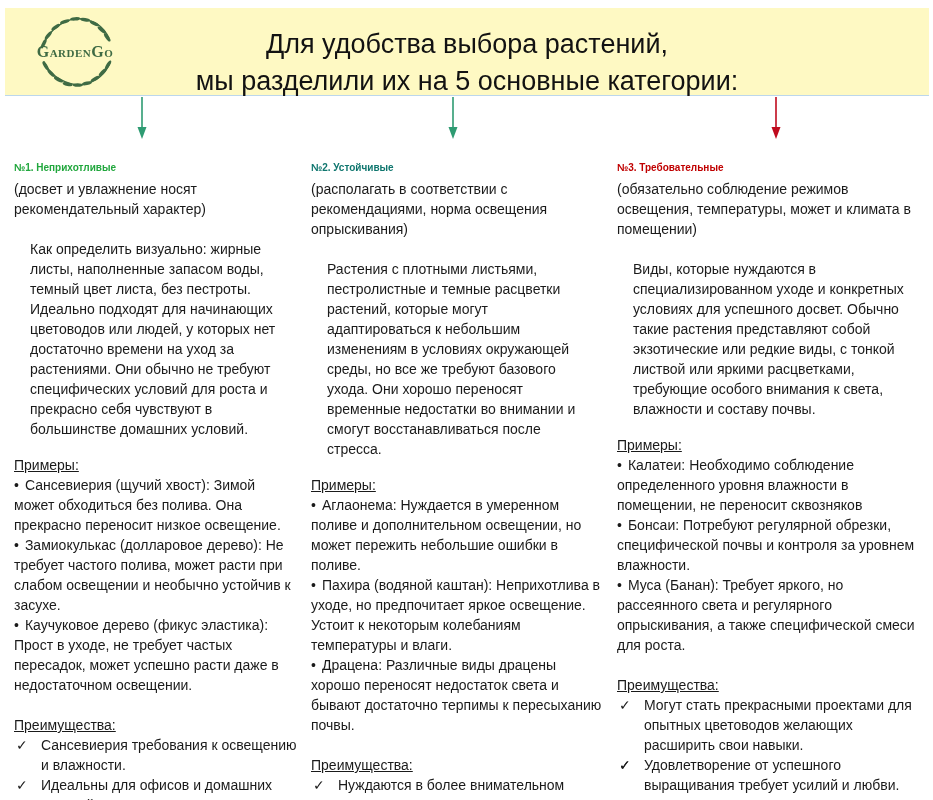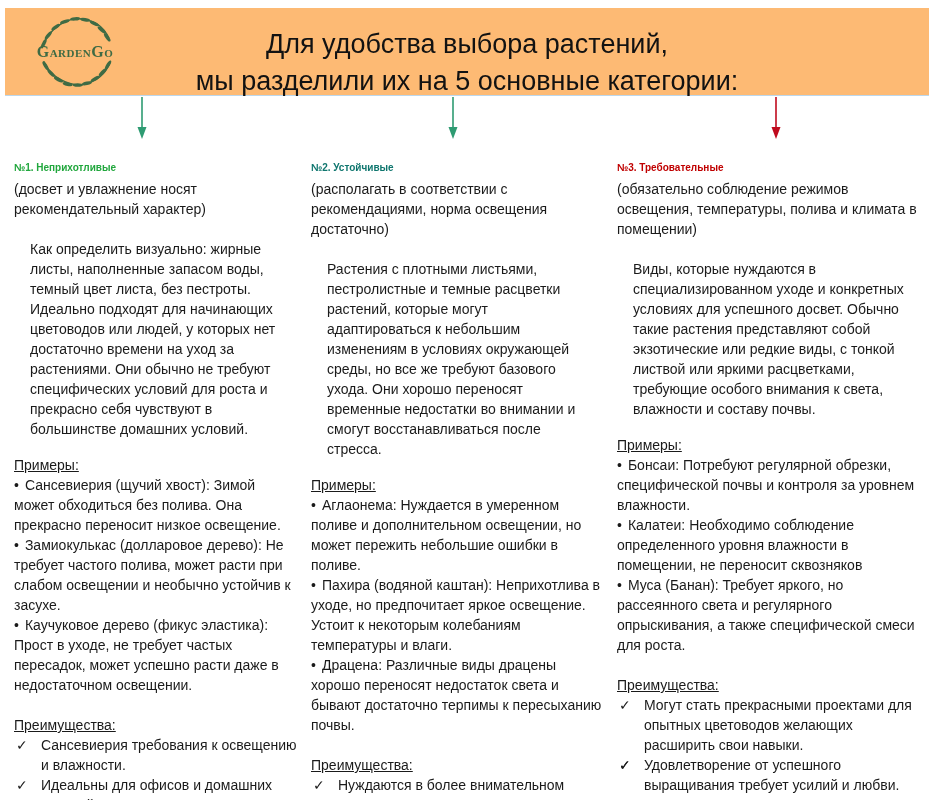--- a/index.html
+++ b/index.html
@@ -85,21 +85,21 @@
     margin:0;
   }
   .check{
     position:absolute;
     left:2px;top:0;
   }
 </style>
 </head>
 <body>
 
-<header class="band" style="background: #fdba74;">
+<header class="band" style="background: #fef9c3;">
   <div class="logo" style="color: rgb(63, 107, 68);">
     <svg width="92" height="78" viewBox="0 0 100 84">
       <g stroke="currentColor" fill="none" stroke-width="1.5">
         <path d="M 14 38 C 22 14, 44 4, 58 6 C 72 8, 82 16, 87 27"></path>
         <path d="M 16 52 C 24 70, 44 80, 60 77 C 74 74, 83 66, 88 54"></path>
       </g>
       <g fill="currentColor">
         <ellipse cx="0" cy="0" rx="5.5" ry="1.9" transform="translate(16,33) rotate(-62)"></ellipse>
         <ellipse cx="0" cy="0" rx="5.5" ry="1.9" transform="translate(21,24) rotate(-50)"></ellipse>
         <ellipse cx="0" cy="0" rx="5.5" ry="1.9" transform="translate(29,15) rotate(-35)"></ellipse>
@@ -164,44 +164,44 @@
     <p class="label">Преимущества:</p>
     <ul class="advantages">
       <li><span class="check">✓</span><span>Сансевиерия требования к освещению и влажности.</span></li>
       <li><span class="check">✓</span><span>Идеальны для офисов и домашних условий.</span></li>
       <li><span class="check">✓</span><span>Подходят для людей с ограниченным временем на уход за растениями.</span></li>
     </ul>
   </section>
 
   <section class="col col2">
     <h2 class="col-title" style="color: #0f766e;">№2. Устойчивые</h2>
-    <p class="subtitle">(располагать в соответствии с рекомендациями, норма освещения достаточно)</p>
+    <p class="subtitle">(располагать в соответствии с рекомендациями, норма освещения опрыскивания)</p>
     <p class="desc">Растения с плотными листьями, пестролистные и темные расцветки растений, которые могут адаптироваться к небольшим изменениям в условиях окружающей среды, но все же требуют базового ухода. Они хорошо переносят временные недостатки во внимании и смогут восстанавливаться после стресса.</p>
     <p class="label">Примеры:</p>
     <div class="examples">
       <p class="example"><span class="bullet">•</span><span>Аглаонема: Нуждается в умеренном поливе и дополнительном освещении, но может пережить небольшие ошибки в поливе.</span></p>
       <p class="example"><span class="bullet">•</span><span>Пахира (водяной каштан): Неприхотлива в уходе, но предпочитает яркое освещение. Устоит к некоторым колебаниям температуры и влаги.</span></p>
       <p class="example"><span class="bullet">•</span><span>Драцена: Различные виды драцены хорошо переносят недостаток света и бывают достаточно терпимы к пересыханию почвы.</span></p>
     </div>
     <p class="label">Преимущества:</p>
     <ul class="advantages">
       <li><span class="check">✓</span><span>Нуждаются в более внимательном уходе по сравнению с неприхотливыми растениями.</span></li>
       <li><span class="check">✓</span><span>Хорошо выносят изменения температуры и влажности.</span></li>
 
     </ul>
   </section>
 
   <section class="col col3">
     <h2 class="col-title" style="color: rgb(192, 0, 0);">№3. Требовательные</h2>
-    <p class="subtitle">(обязательно соблюдение режимов освещения, температуры, полива и климата в помещении)</p>
+    <p class="subtitle">(обязательно соблюдение режимов освещения, температуры, может и климата в помещении)</p>
     <p class="desc">Виды, которые нуждаются в специализированном уходе и конкретных условиях для успешного досвет. Обычно такие растения представляют собой экзотические или редкие виды, с тонкой листвой или яркими расцветками, требующие особого внимания к света, влажности и составу почвы.</p>
     <p class="label">Примеры:</p>
     <div class="examples">
+      <p class="example"><span class="bullet">•</span><span>Калатеи: Необходимо соблюдение определенного уровня влажности в помещении, не переносит сквозняков</span></p>
       <p class="example"><span class="bullet">•</span><span>Бонсаи: Потребуют регулярной обрезки, специфической почвы и контроля за уровнем влажности.</span></p>
-      <p class="example"><span class="bullet">•</span><span>Калатеи: Необходимо соблюдение определенного уровня влажности в помещении, не переносит сквозняков</span></p>
       <p class="example"><span class="bullet">•</span><span>Муса (Банан): Требует яркого, но рассеянного света и регулярного опрыскивания, а также специфической смеси для роста.</span></p>
     </div>
     <p class="label">Преимущества:</p>
     <ul class="advantages">
       <li><span class="check">✓</span><span>Могут стать прекрасными проектами для опытных цветоводов желающих расширить свои навыки.</span></li>
       <li><span class="check">✓</span></li>
       <li><span class="check">✓</span><span>Удовлетворение от успешного выращивания требует усилий и любви.</span></li>
     </ul>
   </section>
 

